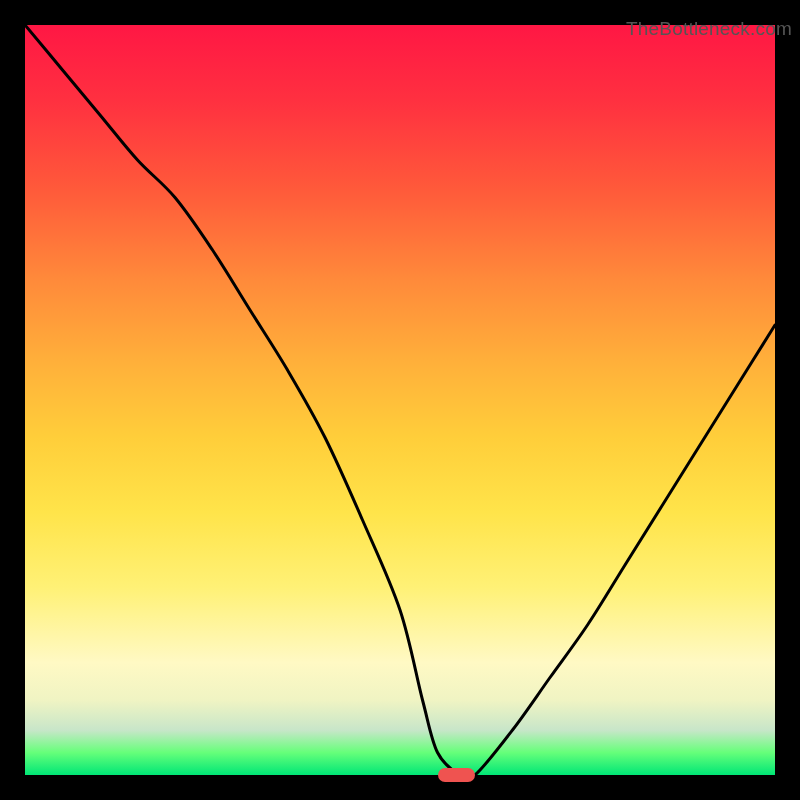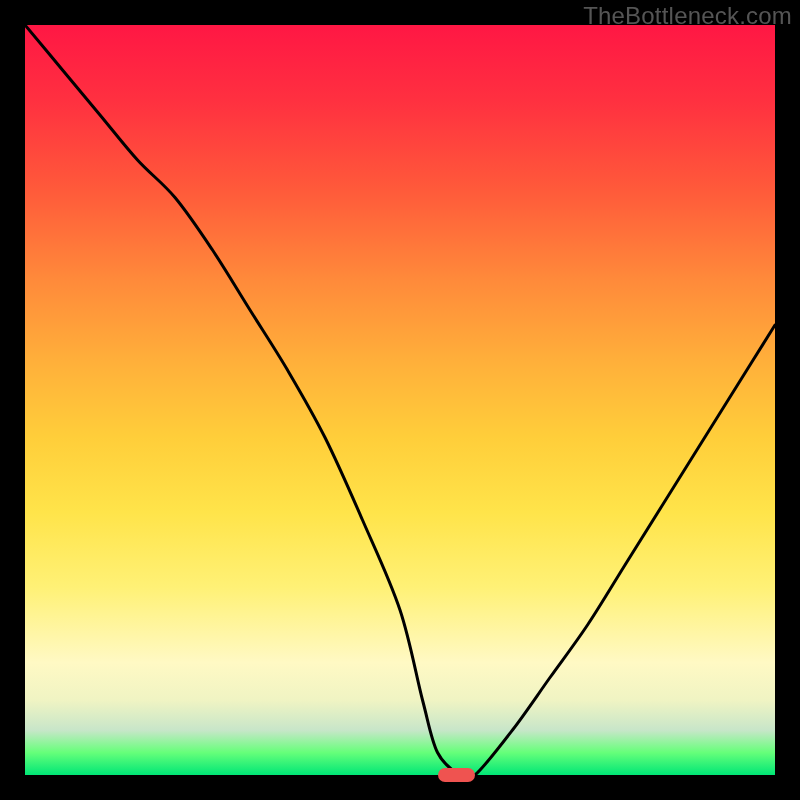--- a/index.html
+++ b/index.html
@@ -6,24 +6,24 @@
     margin: 0;
     padding: 0;
     width: 800px;
     height: 800px;
     background: #000;
     overflow: hidden;
     font-family: Arial, Helvetica, sans-serif;
   }
   .watermark {
     position: absolute;
-    top: 2px;
+    top: 18px;
     right: 8px;
     color: #555;
-    font-size: 24px;
+    font-size: 19px;
     font-weight: 500;
     z-index: 10;
     letter-spacing: 0.2px;
   }
   .frame {
     position: absolute;
     top: 25px;
     left: 25px;
     width: 750px;
     height: 750px;

